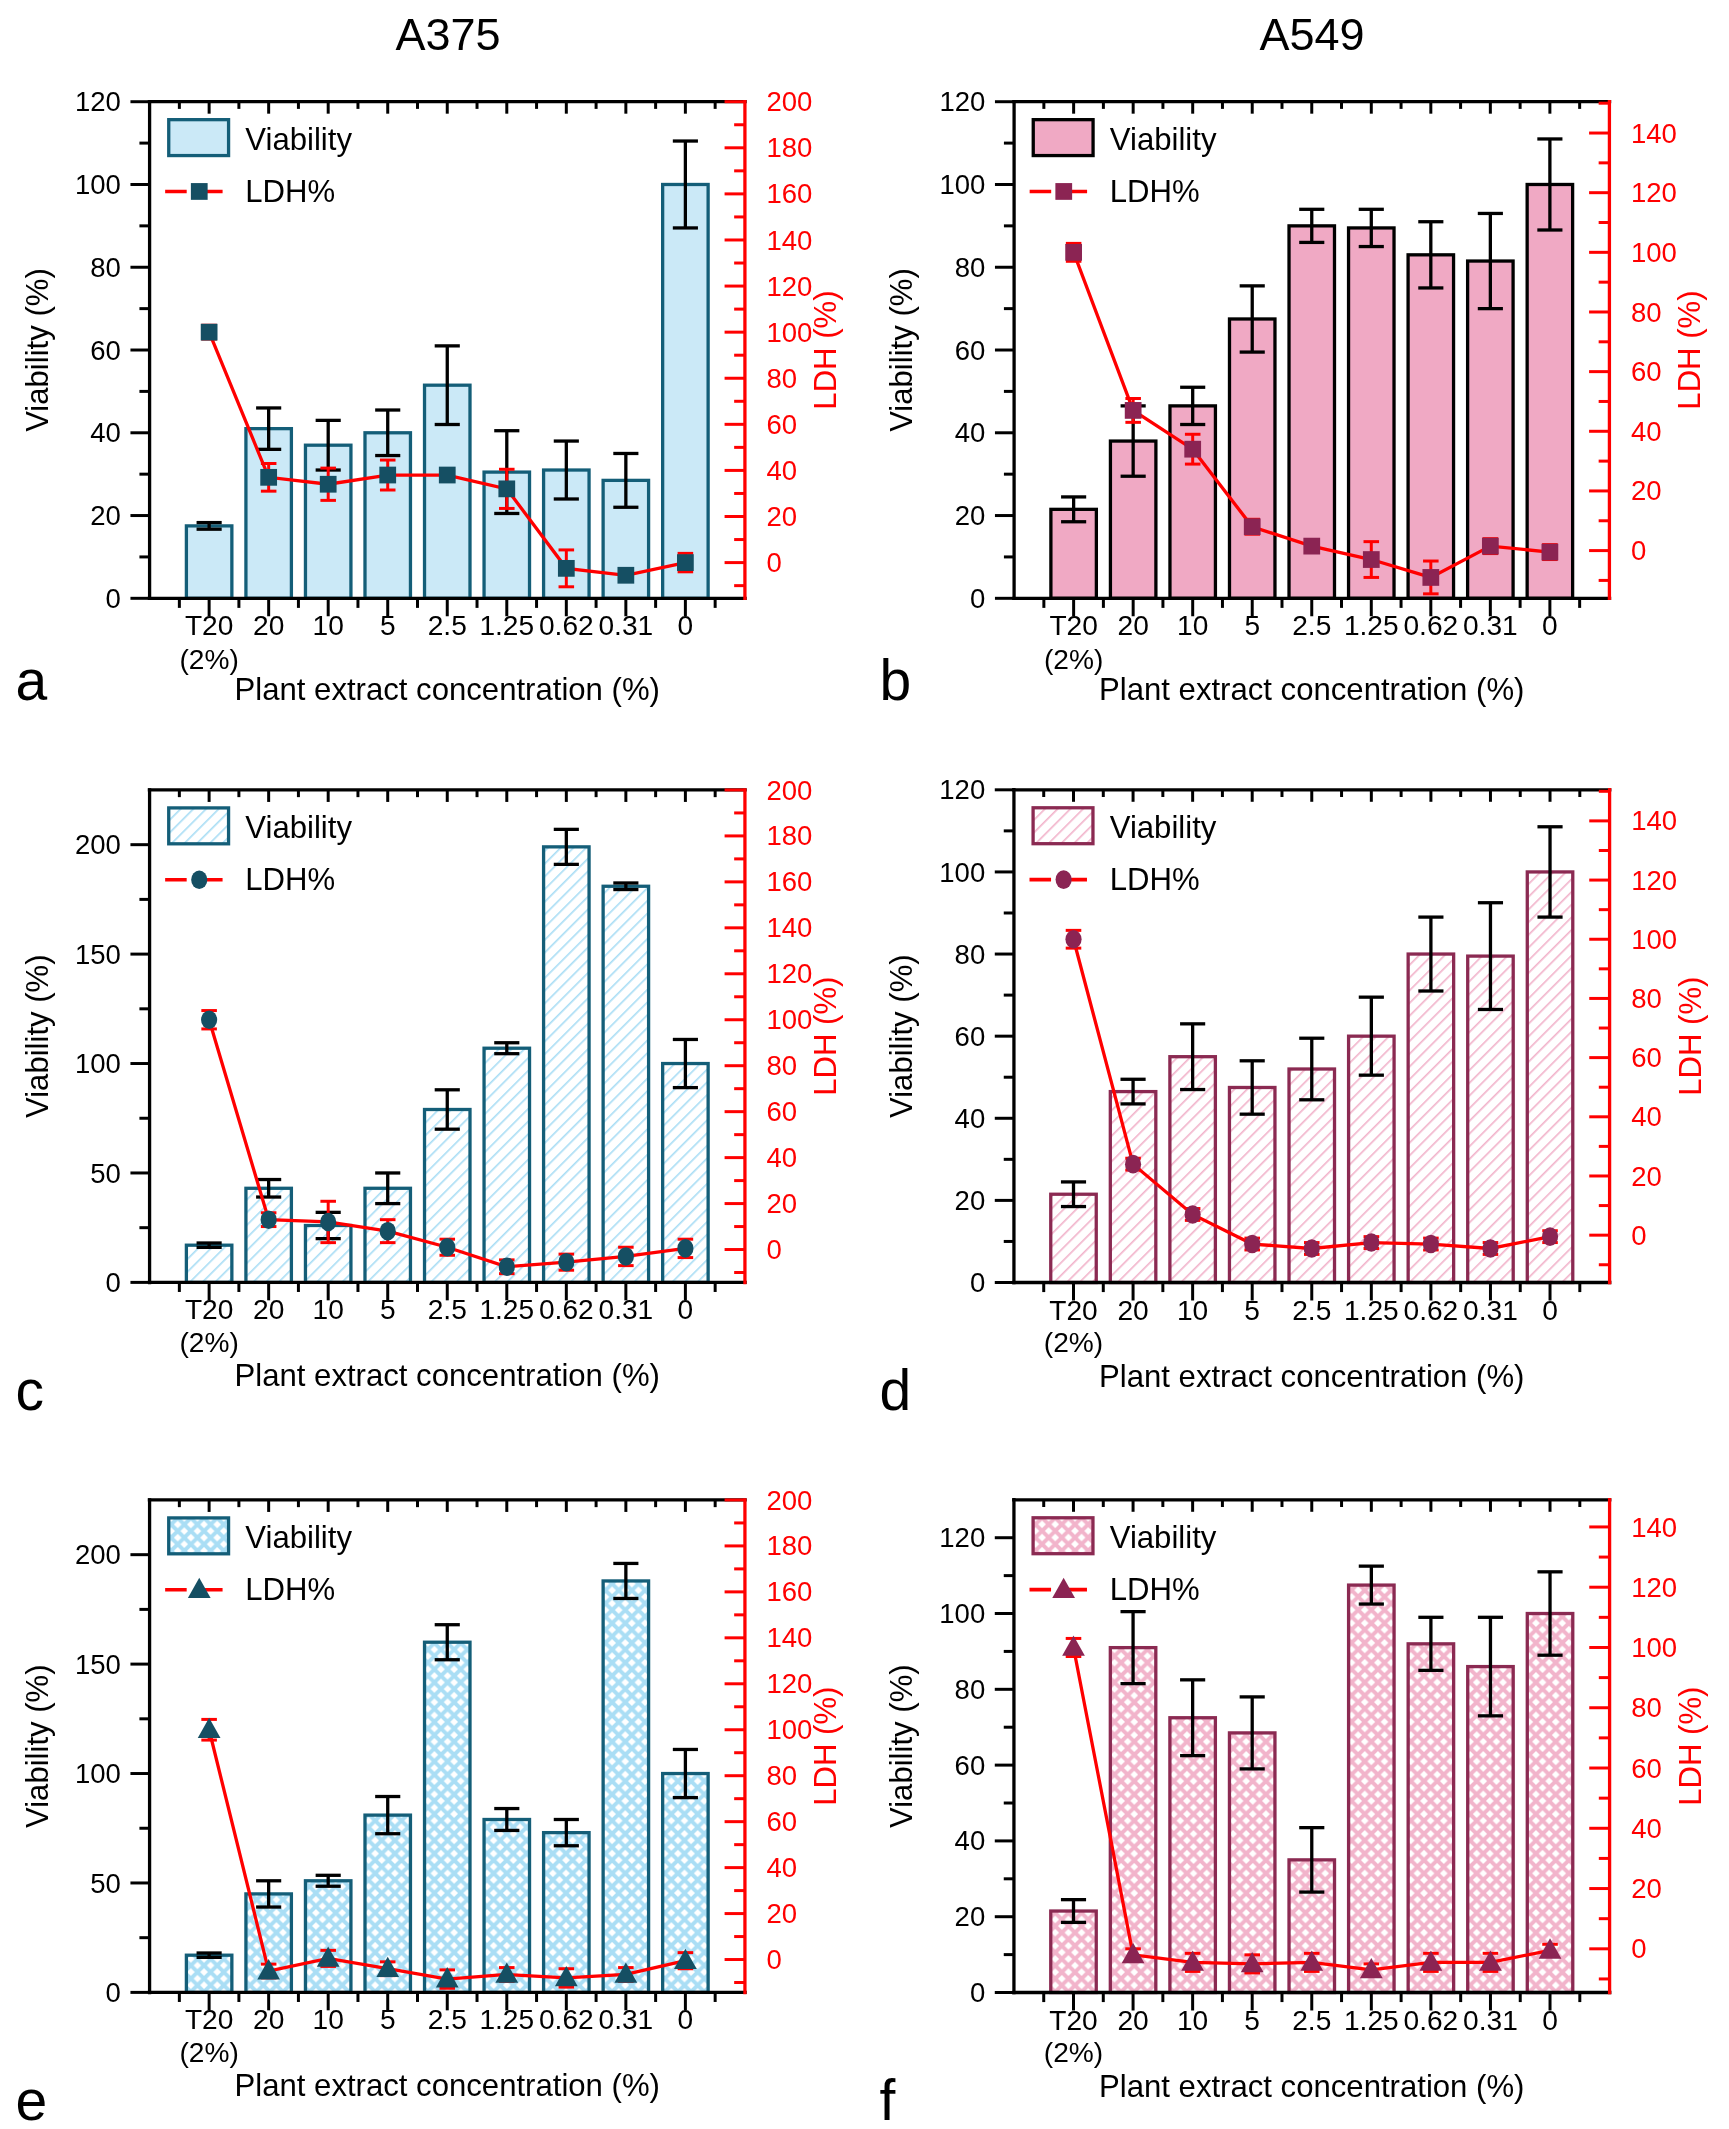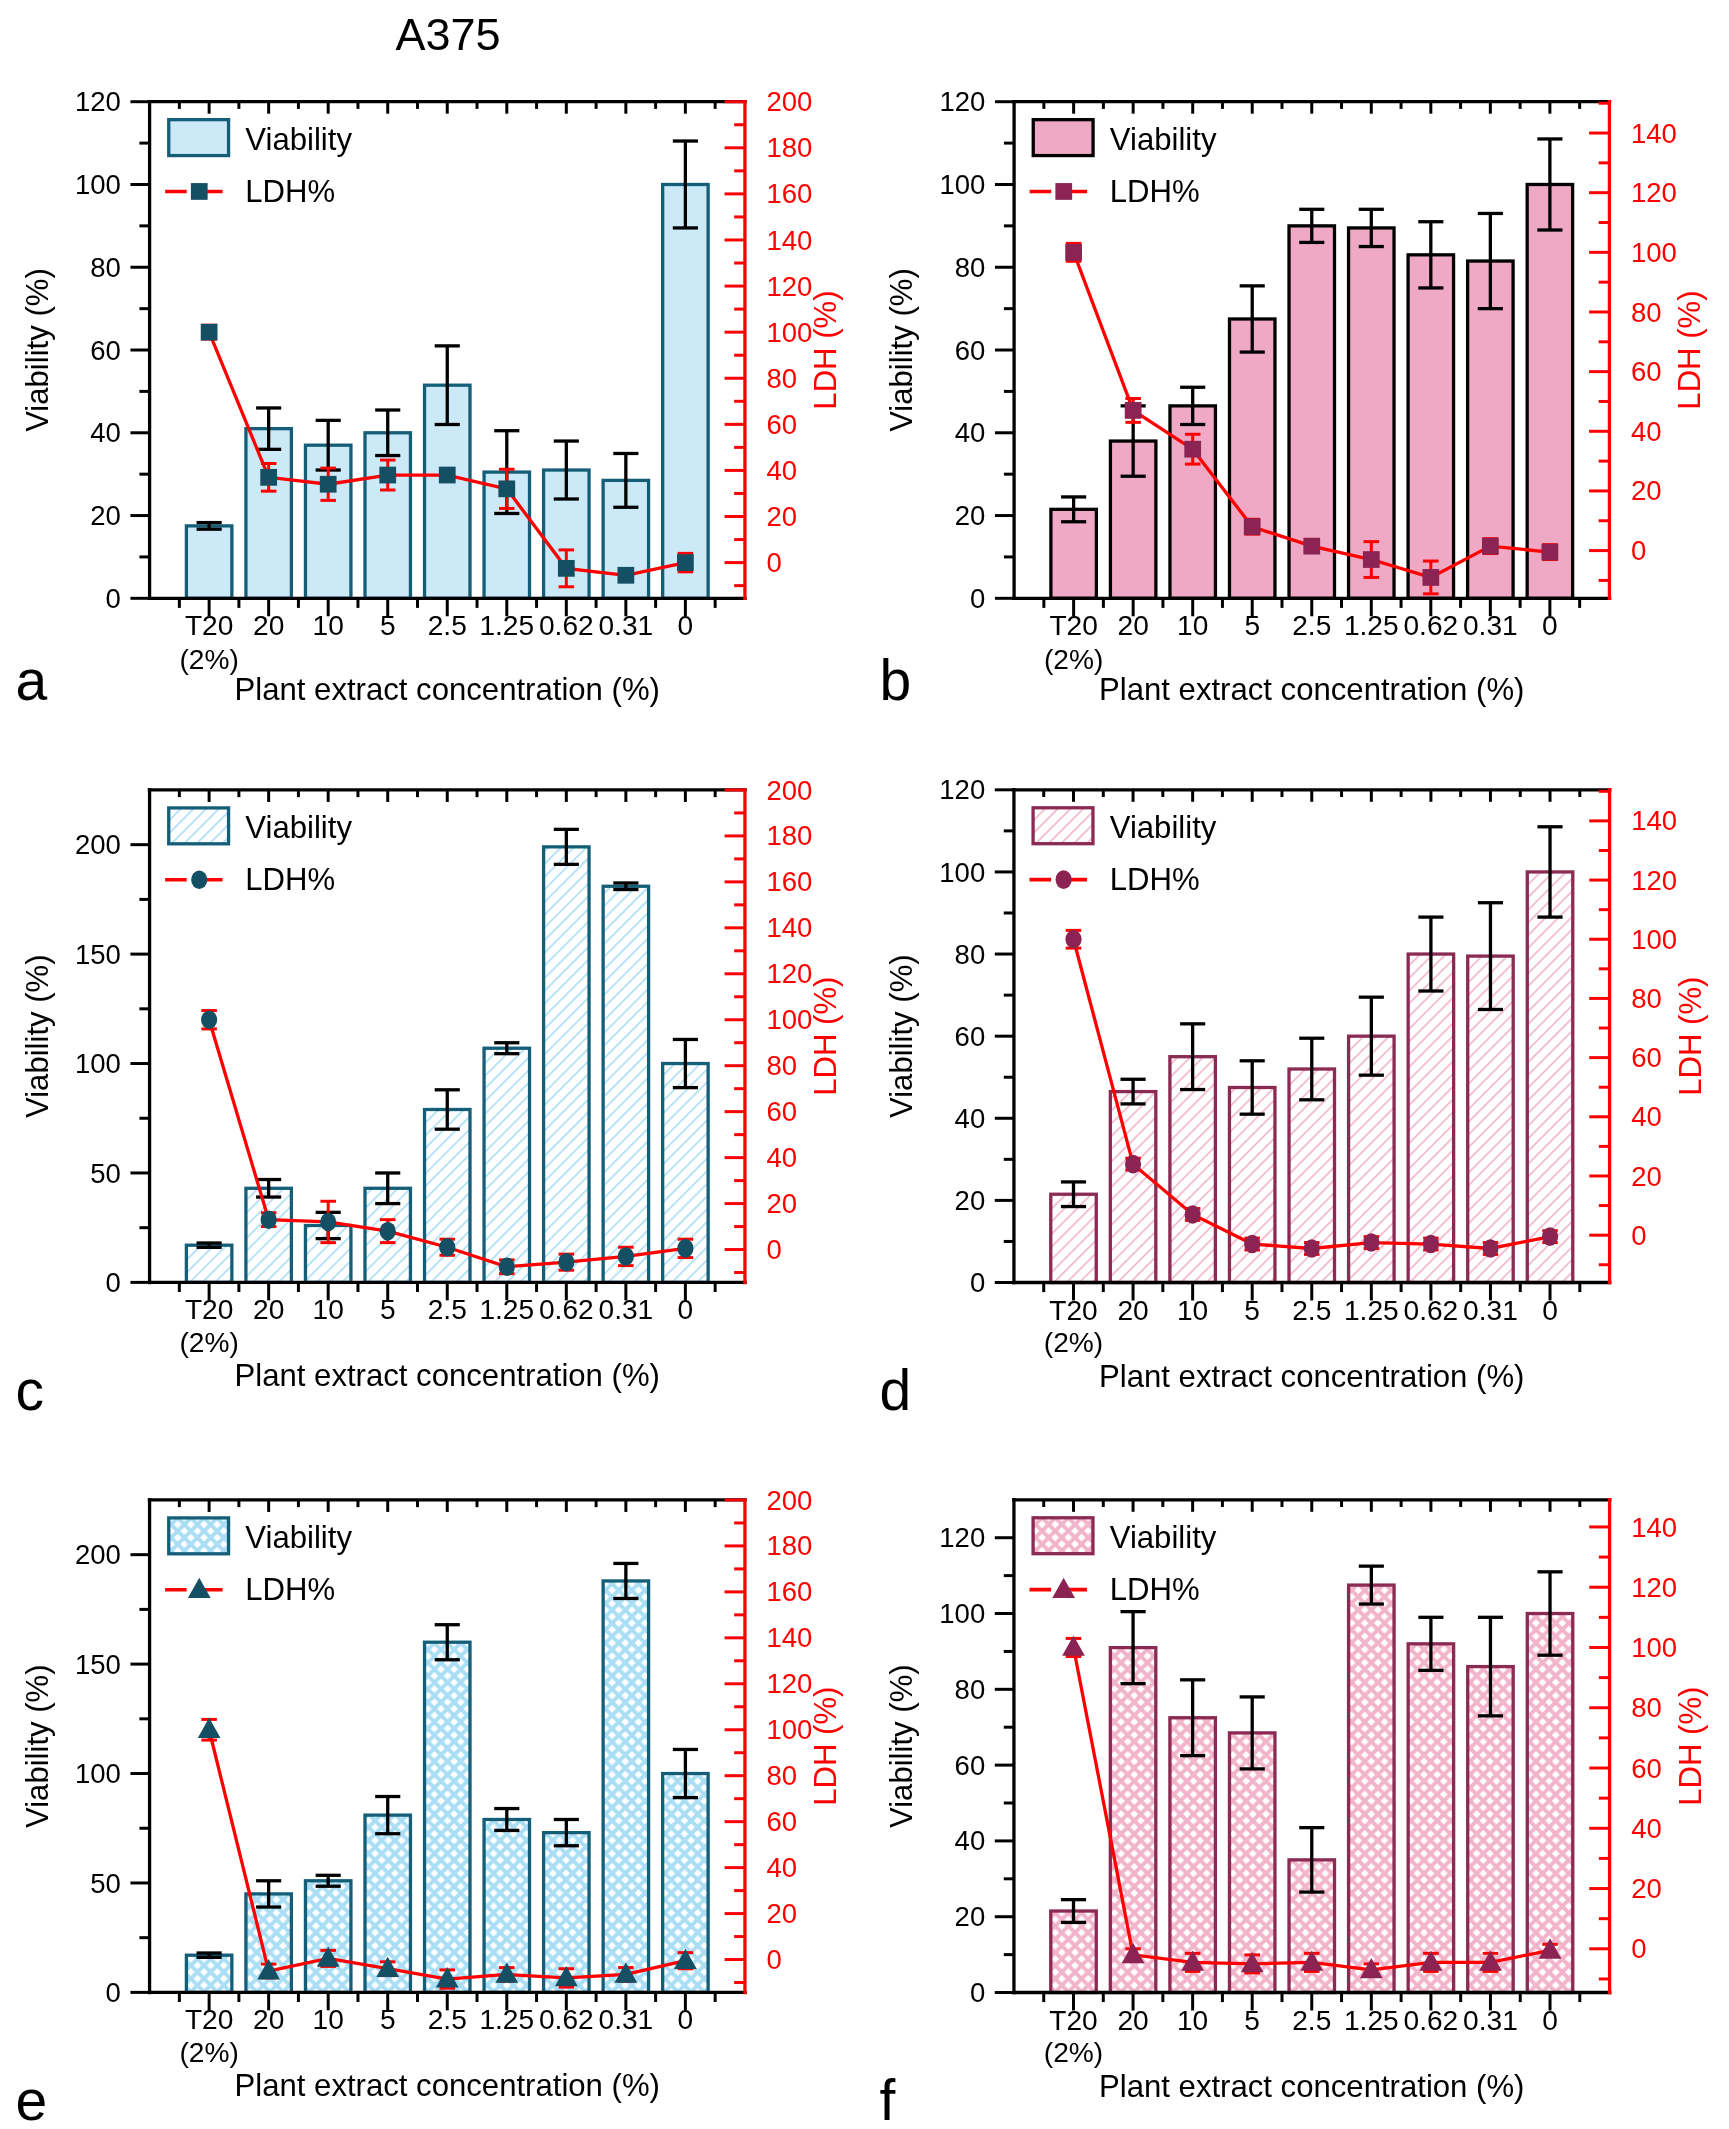--- a/index.html
+++ b/index.html
@@ -224,20 +224,21 @@
           <text x="410" y="338" font-size="52" fill="#000" text-anchor="start">LDH%</text>
         </g>
         <text x="80" y="585" font-size="52" fill="#000" text-anchor="middle" transform="rotate(-90 80 585)">Viability (%)</text>
         <text x="1397" y="585" font-size="52" fill="#ff0000" text-anchor="middle" transform="rotate(-90 1397 585)">LDH (%)</text>
         <text x="747.5" y="1170" font-size="52" fill="#000" text-anchor="middle">Plant extract concentration (%)</text>
       </svg>
     <div class="panel-letter">a</div>
   </div>
 
   <div class="panel">
+    <div class="col-title">A549</div>
     <svg class="plot" viewBox="0 0 1444 1185">
         <defs></defs>
         <g>
           <rect x="311.5" y="851.2916666666666" width="76" height="148.70833333333337" fill="#f0a9c4" stroke="#000000" stroke-width="5.5"></rect>
           <rect x="411" y="737.1666666666667" width="76" height="262.83333333333326" fill="#f0a9c4" stroke="#000000" stroke-width="5.5"></rect>
           <rect x="510.5" y="678.375" width="76" height="321.625" fill="#f0a9c4" stroke="#000000" stroke-width="5.5"></rect>
           <rect x="610" y="533.125" width="76" height="466.875" fill="#f0a9c4" stroke="#000000" stroke-width="5.5"></rect>
           <rect x="709.5" y="377.5" width="76" height="622.5" fill="#f0a9c4" stroke="#000000" stroke-width="5.5"></rect>
           <rect x="809" y="380.95833333333337" width="76" height="619.0416666666666" fill="#f0a9c4" stroke="#000000" stroke-width="5.5"></rect>
           <rect x="908.5" y="425.91666666666663" width="76" height="574.0833333333334" fill="#f0a9c4" stroke="#000000" stroke-width="5.5"></rect>

